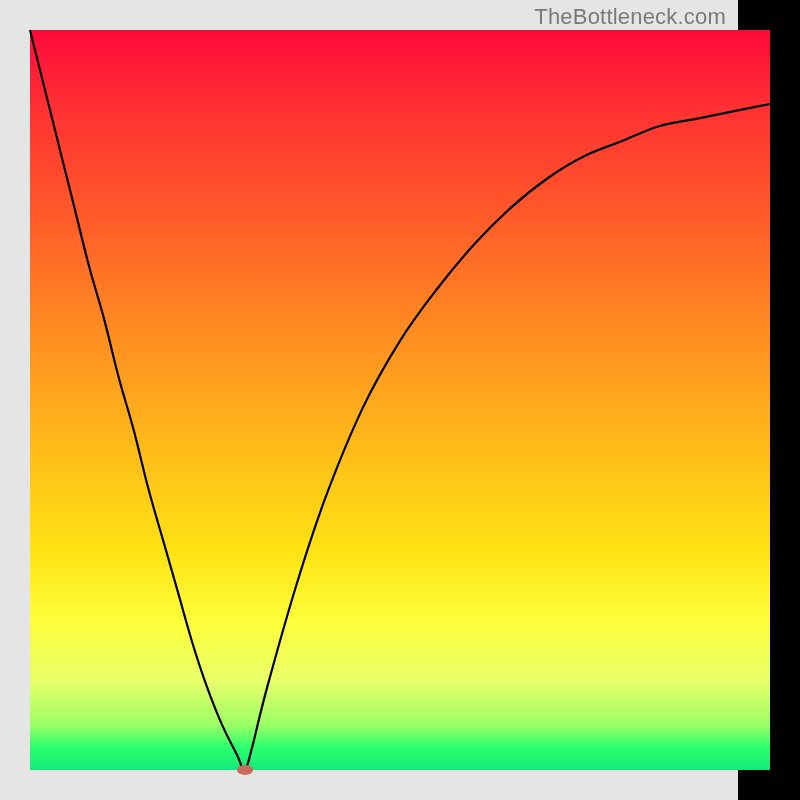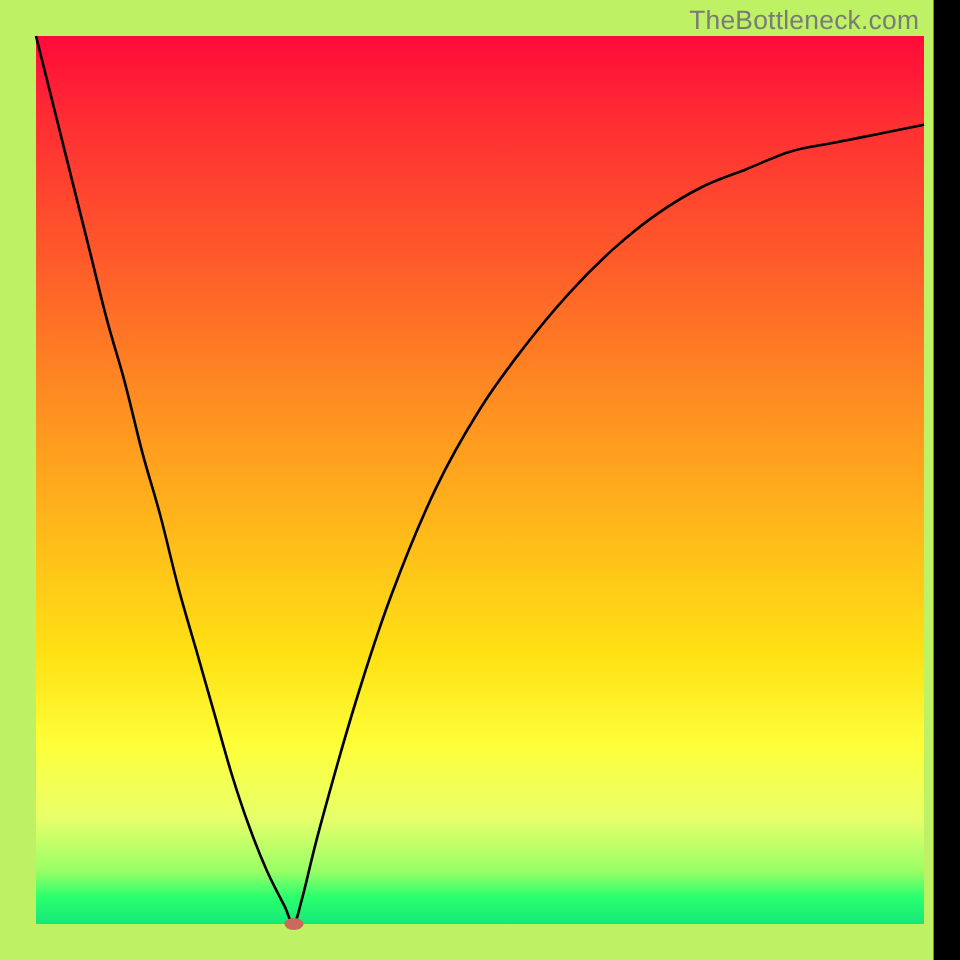--- a/index.html
+++ b/index.html
@@ -10,22 +10,21 @@
     background: #000;
     overflow: hidden;
     font-family: Arial, Helvetica, sans-serif;
   }
   .frame {
     position: absolute;
     top: 0;
     left: 0;
     width: 738px;
     height: 800px;
-    background: #bef264;
-    padding-left: 40px;
+    background: #e5e5e5;
   }
   .plot {
     position: absolute;
     top: 30px;
     left: 30px;
     width: 740px;
     height: 740px;
     
     background: linear-gradient(
       to bottom,

